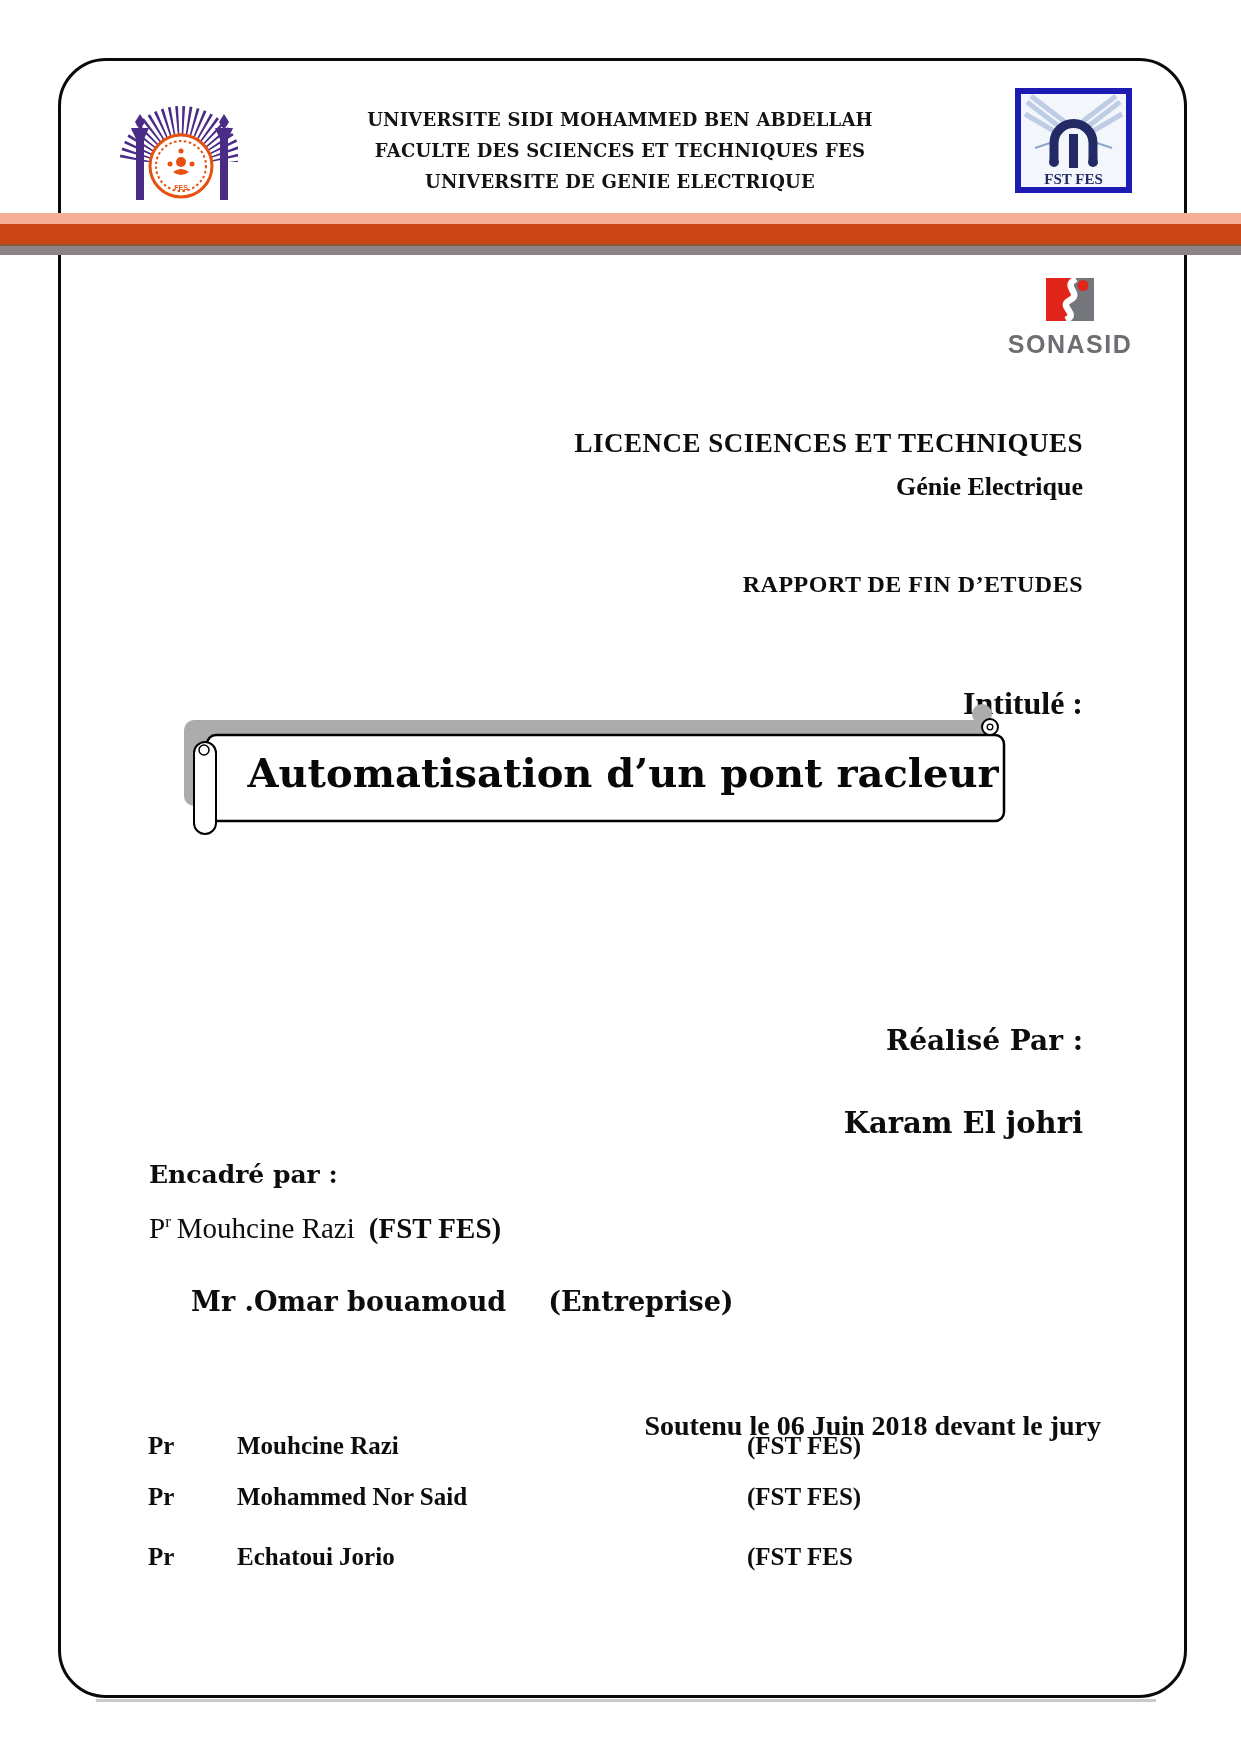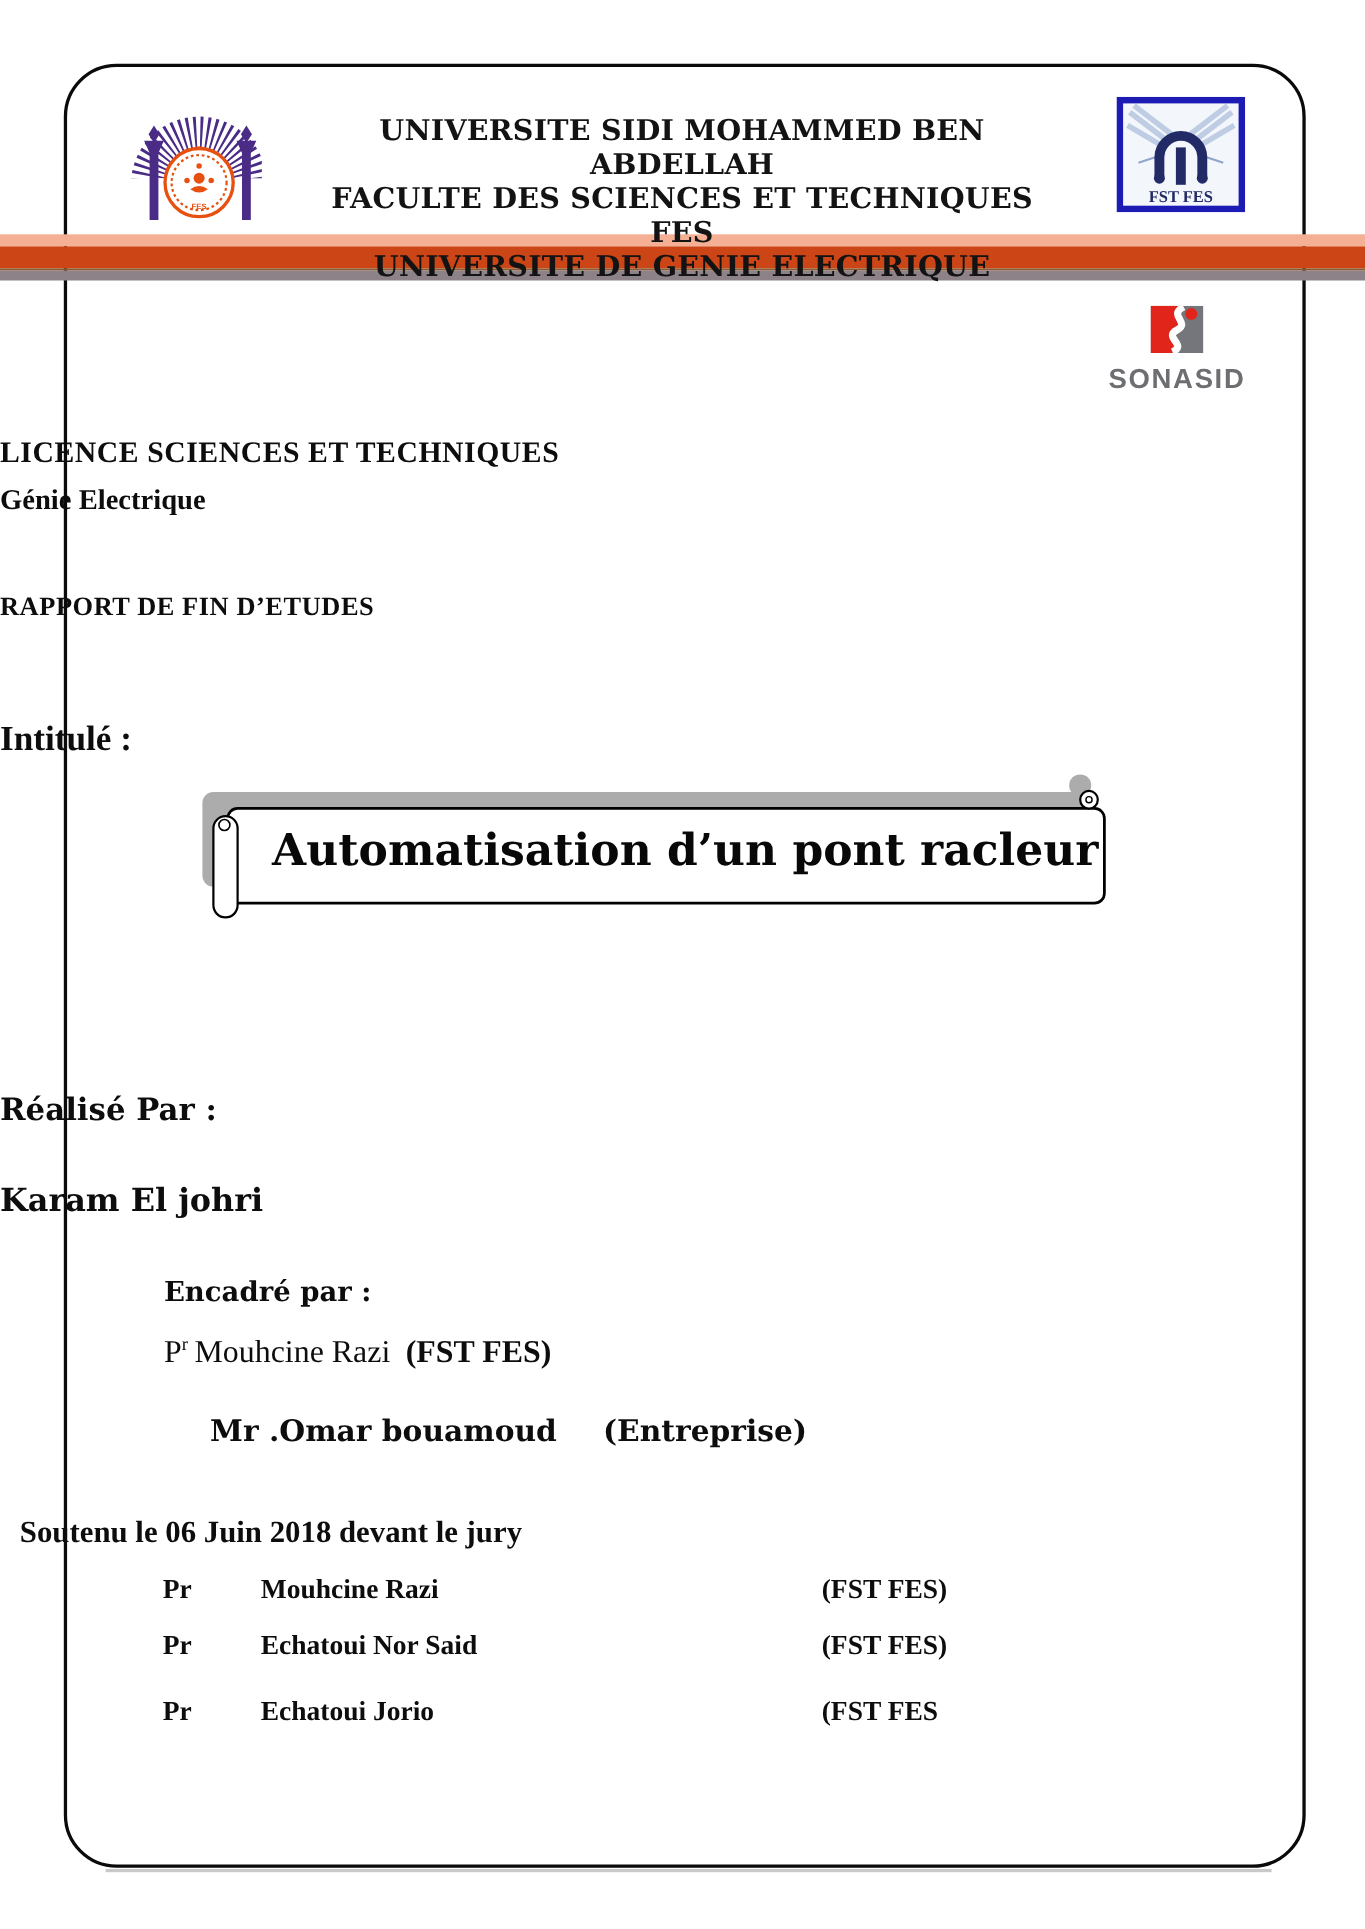--- a/index.html
+++ b/index.html
@@ -13,25 +13,25 @@
     background:#c9c9c9;z-index:1;}
 
   
   .bar-stack{position:absolute;left:0;top:213px;width:1241px;z-index:2;}
   .bar-salmon{height:11px;background:#F5AF94;}
   .bar-orange{height:20px;background:#CB4517;}
   .bar-brown{height:2px;background:#8A5A33;}
   .bar-gray{height:9px;background:#8C8288;}
 
   .abs{position:absolute;z-index:3;}
-  .centered{left:0;width:1083px;text-align:left;}
+  .centered{left:0;width:1083px;text-align:right;margin-top:32px;}
 
   
   .header-text{left:278px;top:104px;width:684px;text-align:center;
-    font-family:"DejaVu Serif",serif;font-weight:bold;font-size:26px;line-height:31px;
+    font-family:"DejaVu Serif",serif;font-weight:bold;font-size:18px;line-height:31px;
     letter-spacing:.2px;color:#131313;}
 
   .univ-logo{left:118px;top:76px;}
   .fst-logo{left:1015px;top:88px;}
 
   
   .sonasid{left:1000px;top:278px;width:140px;text-align:center;}
   .sonasid-word{margin-top:5px;font-family:"Liberation Sans",sans-serif;font-weight:bold;
     font-size:25px;letter-spacing:1.5px;color:#6D6E71;}
 
@@ -185,21 +185,21 @@
 
   <div class="abs centered soutenu">Soutenu le 06 Juin  2018 devant le jury</div>
 
   <div class="abs jury-row jr1">
     <span class="jtitle">Pr</span>
     <span class="jname">Mouhcine Razi</span>
     <span class="jaff">(FST FES)</span>
   </div>
   <div class="abs jury-row jr2">
     <span class="jtitle">Pr</span>
-    <span class="jname">Echatoui Nor Said</span>
+    <span class="jname">Mohammed Nor Said</span>
     <span class="jaff">(FST FES)</span>
   </div>
   <div class="abs jury-row jr3">
     <span class="jtitle">Pr</span>
     <span class="jname">Echatoui Jorio</span>
     <span class="jaff">(FST FES</span>
   </div>
 
 </div>
 

